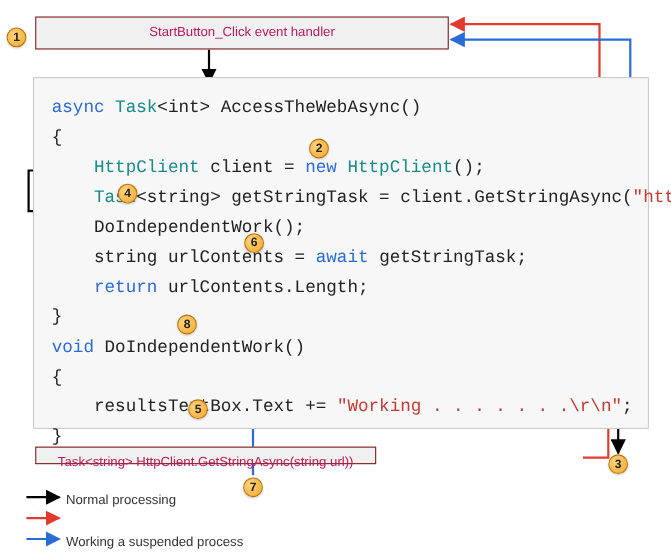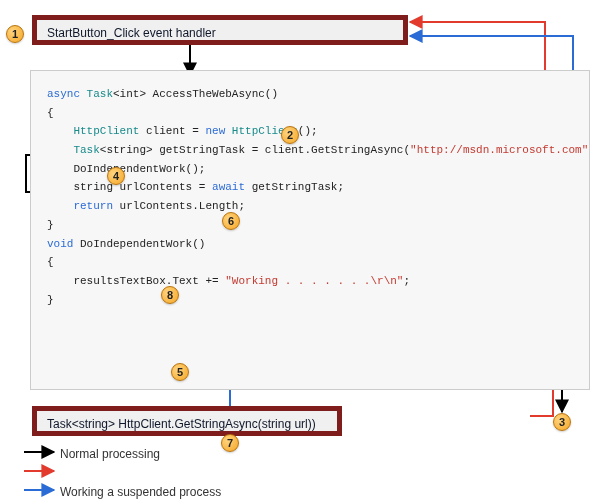--- a/index.html
+++ b/index.html
@@ -10,34 +10,35 @@
     background: #fff;
     width: 610px;
     height: 503px;
     position: relative;
   }
   .container { position: relative; width: 610px; height: 503px; }
   svg.arrows { position: absolute; left: 0; top: 0; width: 610px; height: 503px; pointer-events: none; }
   .box {
     position: absolute;
     background: #f0f0f0;
-    border: 5px solid #7f1d1d;
+    border: 1px solid #7f1d1d;
     padding: 6px 10px;
     font-size: 12px;
-    color: #0f172a;
+    color: #be185d;
+    text-align: center;
   }
   .codebox {
     position: absolute;
     left: 30px; top: 70px;
     width: 560px; height: 320px;
     background: #f7f7f7;
     border: 1px solid #ccc;
     padding: 14px 16px;
     font-family: Consolas, "Courier New", monospace;
-    font-size: 11px;
+    font-size: 16px;
     line-height: 1.7;
     white-space: pre;
     color: #222;
   }
   .codebox .line { display: block; }
   .blue  { color: #2b6bd6; }
   .teal  { color: #188a8a; }
   .red   { color: #c43a31; }
   .marker {
     position: absolute;
@@ -104,21 +105,21 @@
   <path d="M24 471 L54 471" stroke="#e23b2e" stroke-width="2" fill="none" marker-end="url(#ah-red)"></path>
   <path d="M24 490 L54 490" stroke="#2b6bd6" stroke-width="2" fill="none" marker-end="url(#ah-blue)"></path>
 </svg>
 
 <div class="box" style="left:32px; top:15px; width:376px; height:30px;">
   <span>StartButton_Click event handler</span>
 </div>
 
 <div class="codebox"><span class="line"><span class="blue">async </span><span class="teal">Task</span><span>&lt;int&gt; AccessTheWebAsync()</span></span><span class="line">{</span><span class="line"><span>    </span><span class="teal">HttpClient</span><span> client = </span><span class="blue">new </span><span class="teal">HttpClient</span><span>();</span></span><span class="line"></span><span class="line"><span>    </span><span class="teal">Task</span><span>&lt;string&gt; getStringTask = client.GetStringAsync(</span><span class="red">"http://msdn.microsoft.com"</span></span><span class="line"></span><span class="line">    DoIndependentWork();</span><span class="line"></span><span class="line"><span>    string urlContents = </span><span class="blue">await</span><span> getStringTask;</span></span><span class="line"></span><span class="line"><span>    </span><span class="blue">return</span><span> urlContents.Length;</span></span><span class="line">}</span><span class="line"></span><span class="line"><span class="blue">void</span><span> DoIndependentWork()</span></span><span class="line">{</span><span class="line"><span>    resultsTextBox.Text += </span><span class="red">"Working . . . . . . .\r\n"</span><span>;</span></span><span class="line">}</span></div>
 
-<div class="box" style="left:32px; top:406px; width:310px; height:30px;">
+<div class="box" style="left:32px; top:406px; width:310px; height:16px;">
   <span>Task&lt;string&gt; HttpClient.GetStringAsync(string url))</span>
 </div>
 
 <div class="marker" style="left:6px;  top:25px;">1</div>
 <div class="marker" style="left:281px;top:126px;">2</div>
 <div class="marker" style="left:553px;top:413px;">3</div>
 <div class="marker" style="left:107px;top:167px;">4</div>
 <div class="marker" style="left:171px;top:363px;">5</div>
 <div class="marker" style="left:222px;top:212px;">6</div>
 <div class="marker" style="left:221px;top:434px;">7</div>

